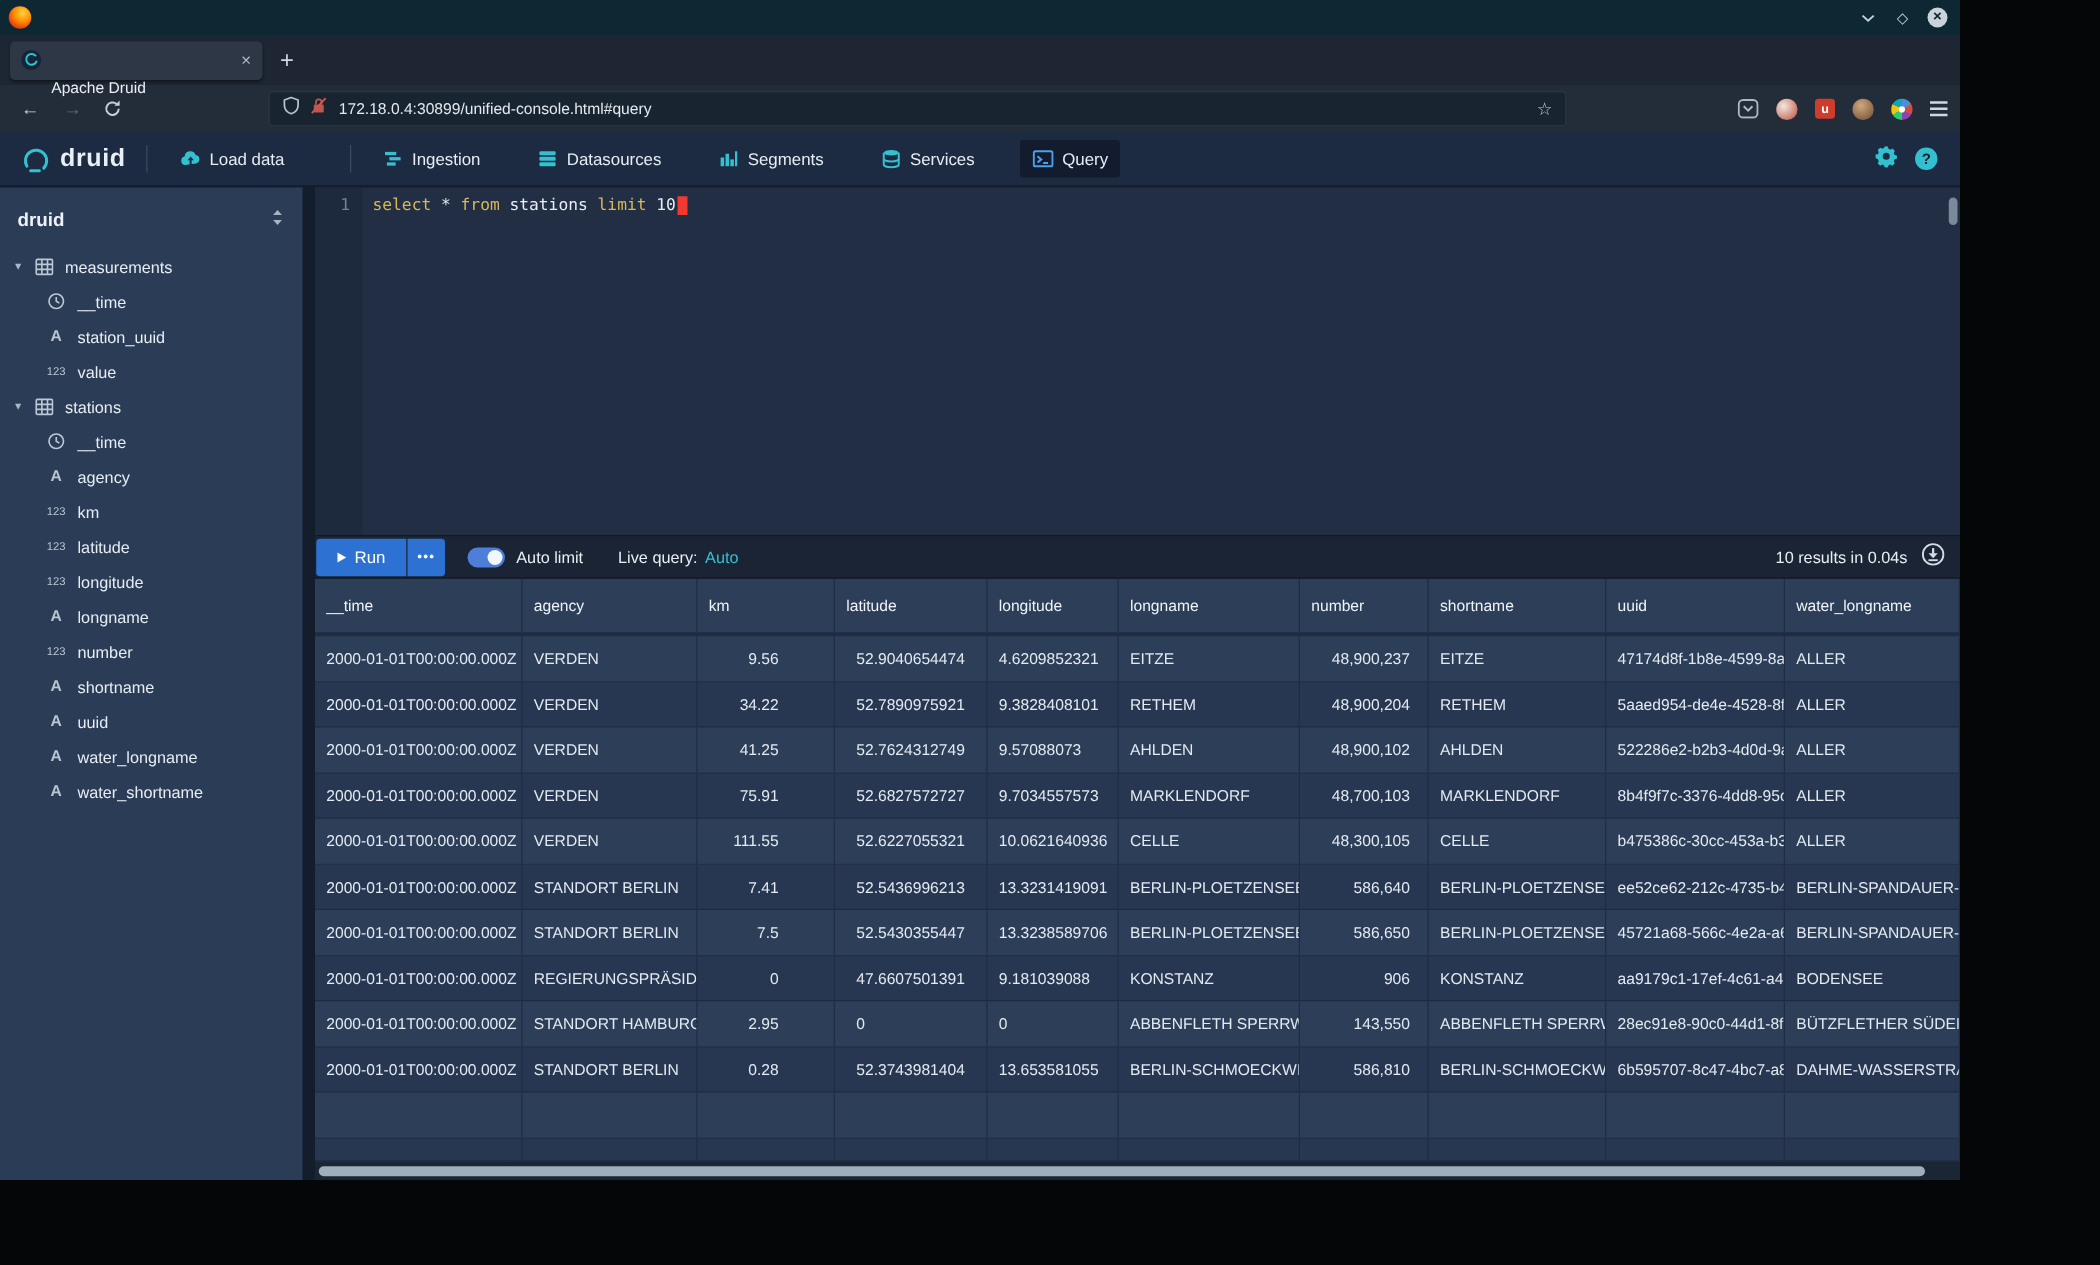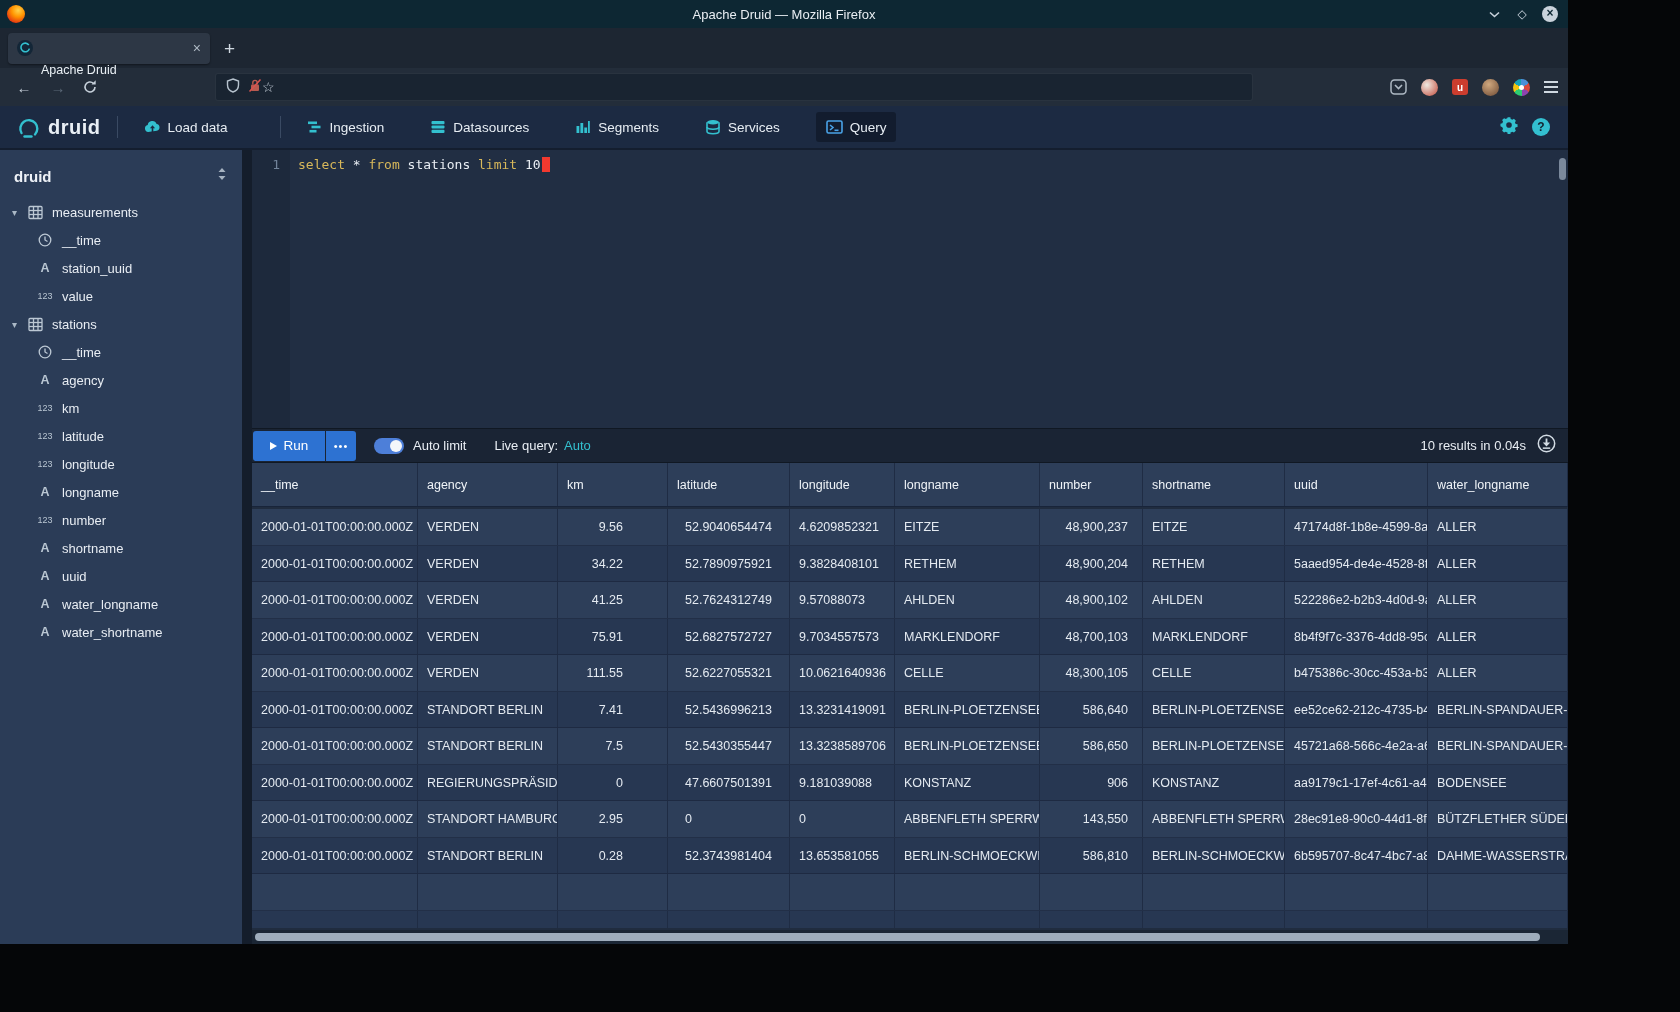--- a/index.html
+++ b/index.html
@@ -113,21 +113,20 @@
   .strip-bottom{position:absolute;top:944px;left:0;right:0;bottom:0;background:#050608;}
 </style>
 </head>
 <body>
 
 <div id="desktop">
   <div id="window">
 
     <div class="titlebar">
       <span class="fflogo"></span>
-      <span class="title">Apache Druid — Mozilla Firefox</span>
       <span class="wc">
         <span class="wcg">
           <svg width="11" height="7" viewBox="0 0 11 7">
               <polyline points="1,1.5 5.5,5.5 10,1.5" fill="none" stroke="#c6d0da" stroke-width="1.6"></polyline>
             </svg>
         </span>
         <span class="wcg">◇</span>
         <span class="closebtn">×</span>
       </span>
     </div>
@@ -161,20 +160,21 @@
               <path d="M7 1l5.5 2v4c0 3.4-2.2 5.9-5.5 7C3.7 12.9 1.5 10.4 1.5 7V3z" fill="none" stroke="#b6c2cd" stroke-width="1.4"></path>
             </svg>
         </span>
         <span style="margin-left:8px;">
           <svg width="14" height="15" viewBox="0 0 14 15">
               <rect x="3" y="6.5" width="8" height="6.5" rx="1" fill="#b85a50"></rect>
               <path d="M4.8 6.5V4.6a2.2 2.2 0 0 1 4.4 0v1.9" fill="none" stroke="#b85a50" stroke-width="1.4"></path>
               <line x1="1.5" y1="13.5" x2="12.5" y2="1.5" stroke="#d9534f" stroke-width="1.5"></line>
             </svg>
         </span>
+        <span class="urltext">172.18.0.4:30899/unified-console.html#query</span>
         <span class="star">☆</span>
       </div>
       <div class="navicons">
         <span>
           <svg width="17" height="16" viewBox="0 0 17 16">
               <rect x="1" y="1" width="15" height="14" rx="3.5" fill="none" stroke="#aeb9c4" stroke-width="1.5"></rect>
               <polyline points="5,6 8.5,9.5 12,6" fill="none" stroke="#aeb9c4" stroke-width="1.6"></polyline>
             </svg>
         </span>
         <span class="exticon1"></span>

